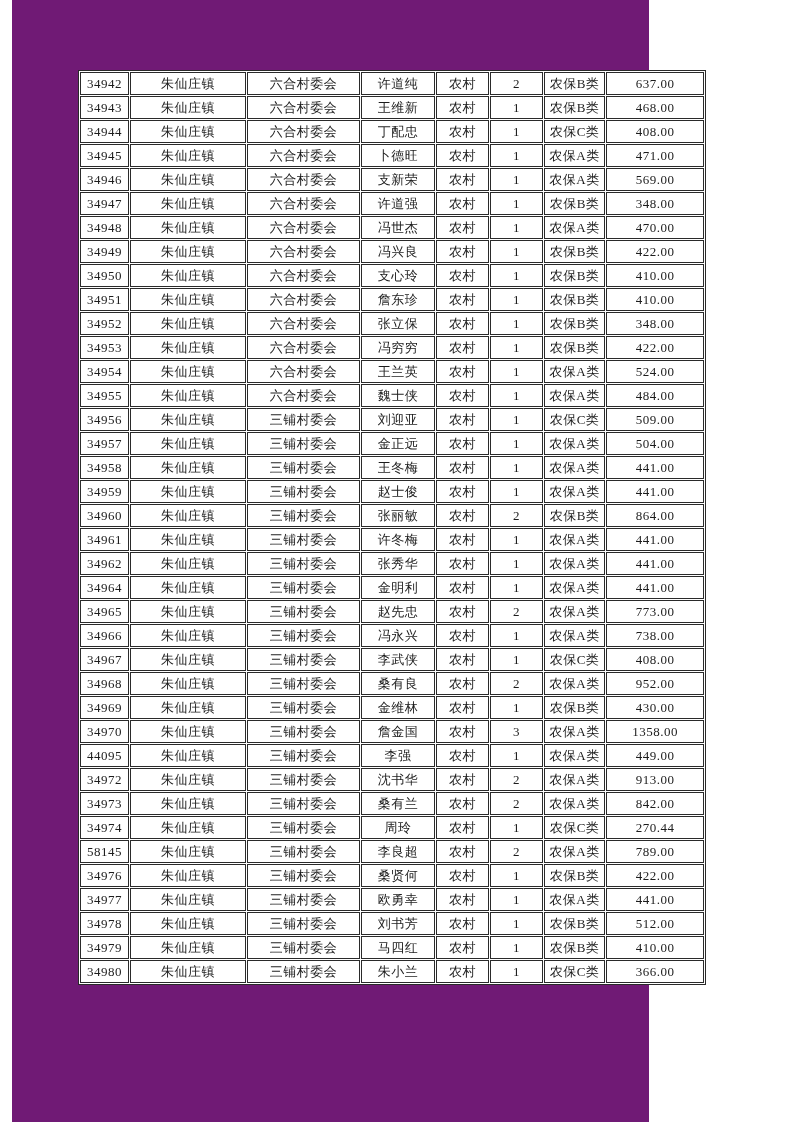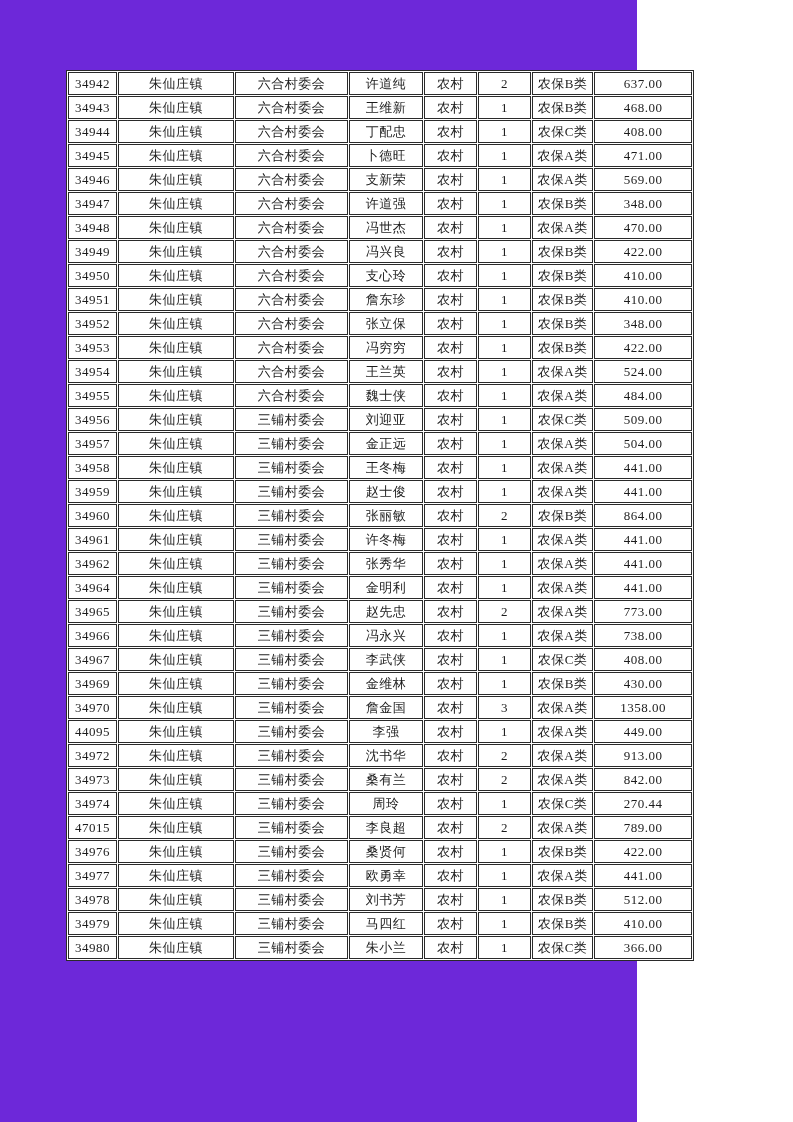--- a/index.html
+++ b/index.html
@@ -9,24 +9,24 @@
   }
   body {
     width: 793px;
     height: 1122px;
     position: relative;
     overflow: hidden;
     font-family: "Liberation Serif", "DejaVu Serif", serif;
   }
   .sheet {
     position: absolute;
-    left: 0; top: 0;
+    left: 12px; top: 0;
     width: 637px;
     height: 1122px;
-    background: #6d28d9;
+    background: #701a75;
   }
   table.roster {
     position: absolute;
     left: 66px;
     top: 70px;
     width: 626px;
     border-collapse: separate;
     border-spacing: 1px;
     table-layout: fixed;
     border: 1px solid #2a2a2a;
@@ -314,20 +314,30 @@
           <td>34967</td>
           <td>朱仙庄镇</td>
           <td>三铺村委会</td>
           <td>李武侠</td>
           <td>农村</td>
           <td>1</td>
           <td>农保C类</td>
           <td>408.00</td>
         </tr>
         <tr>
+          <td>34968</td>
+          <td>朱仙庄镇</td>
+          <td>三铺村委会</td>
+          <td>桑有良</td>
+          <td>农村</td>
+          <td>2</td>
+          <td>农保A类</td>
+          <td>952.00</td>
+        </tr>
+        <tr>
           <td>34969</td>
           <td>朱仙庄镇</td>
           <td>三铺村委会</td>
           <td>金维林</td>
           <td>农村</td>
           <td>1</td>
           <td>农保B类</td>
           <td>430.00</td>
         </tr>
         <tr>
@@ -374,21 +384,21 @@
           <td>34974</td>
           <td>朱仙庄镇</td>
           <td>三铺村委会</td>
           <td>周玲</td>
           <td>农村</td>
           <td>1</td>
           <td>农保C类</td>
           <td>270.44</td>
         </tr>
         <tr>
-          <td>47015</td>
+          <td>58145</td>
           <td>朱仙庄镇</td>
           <td>三铺村委会</td>
           <td>李良超</td>
           <td>农村</td>
           <td>2</td>
           <td>农保A类</td>
           <td>789.00</td>
         </tr>
         <tr>
           <td>34976</td>

